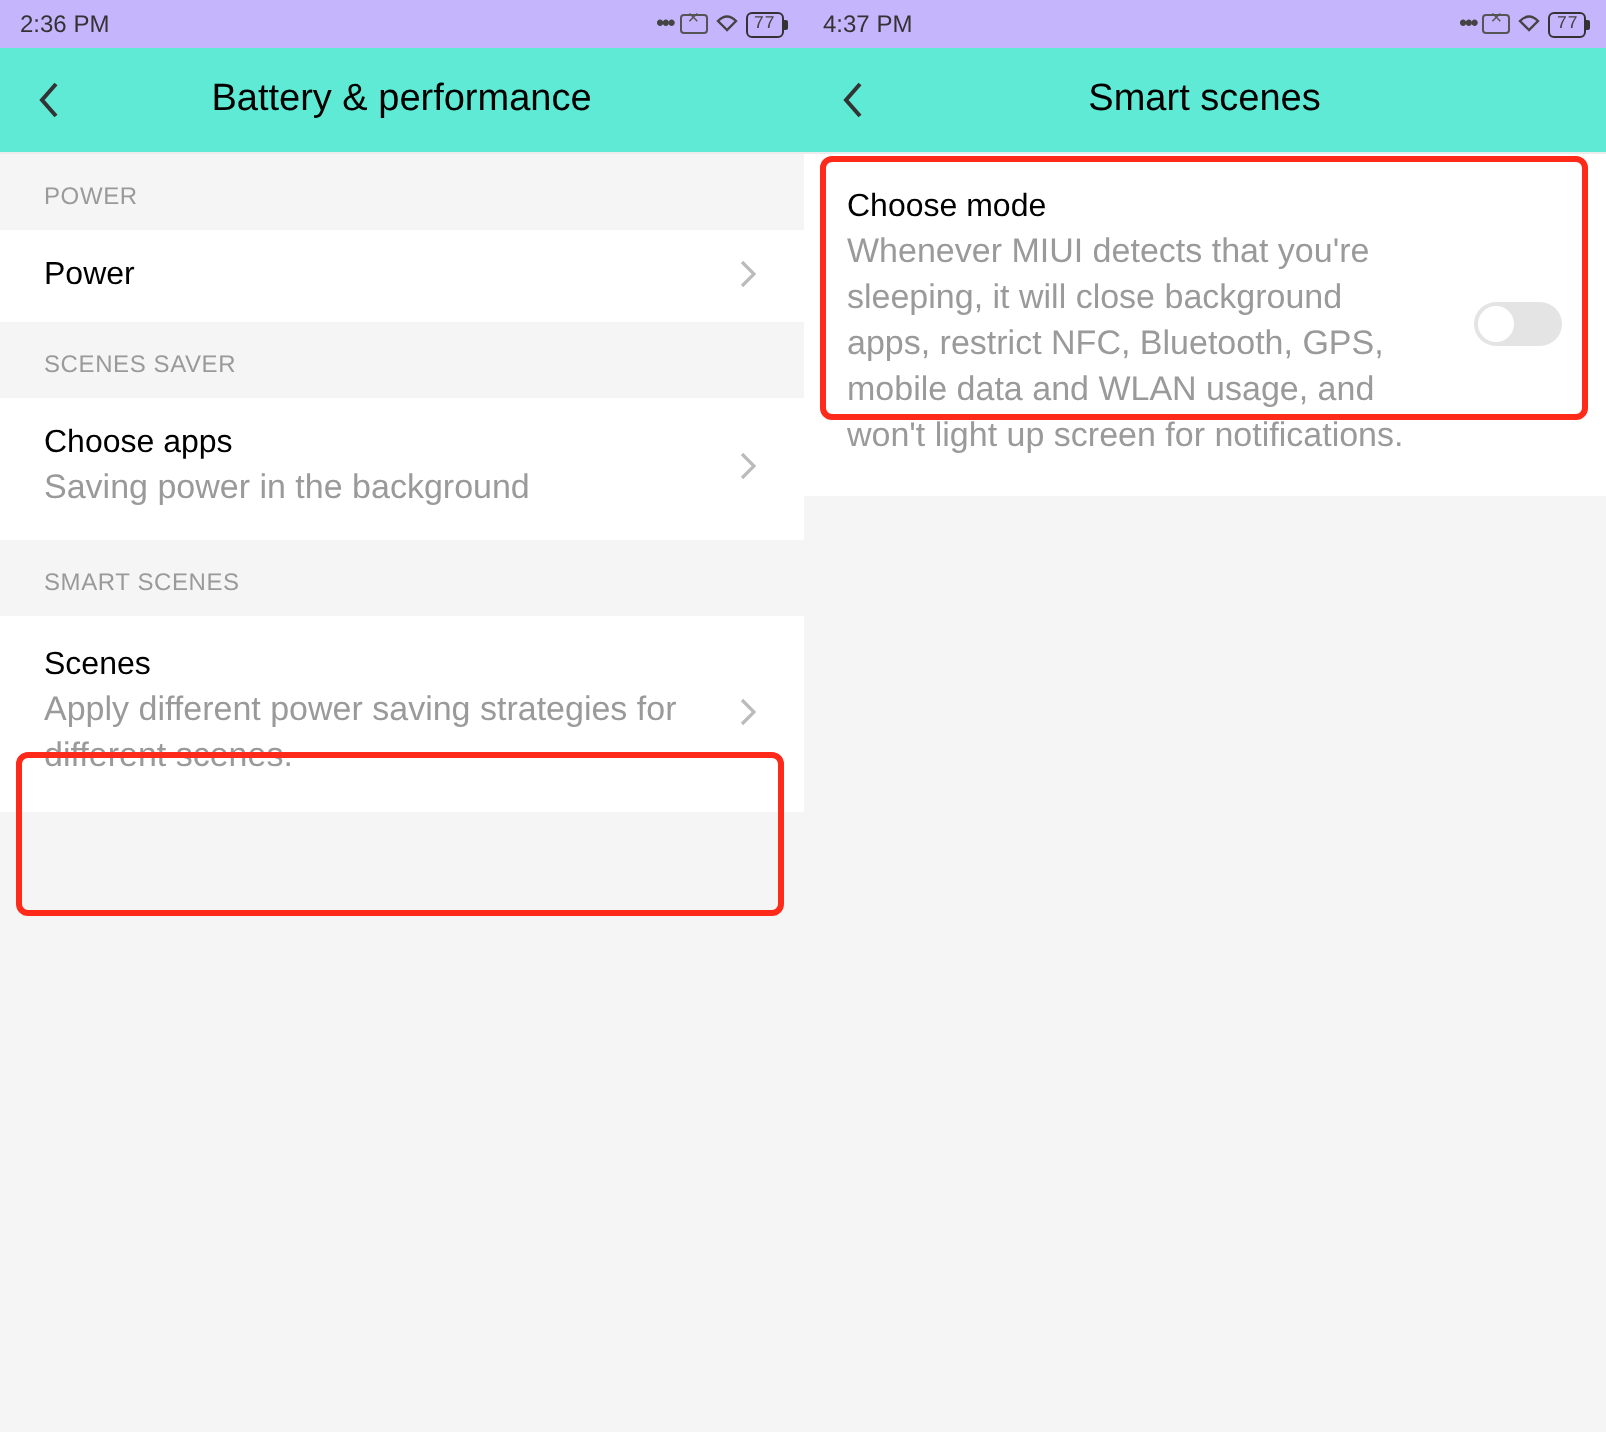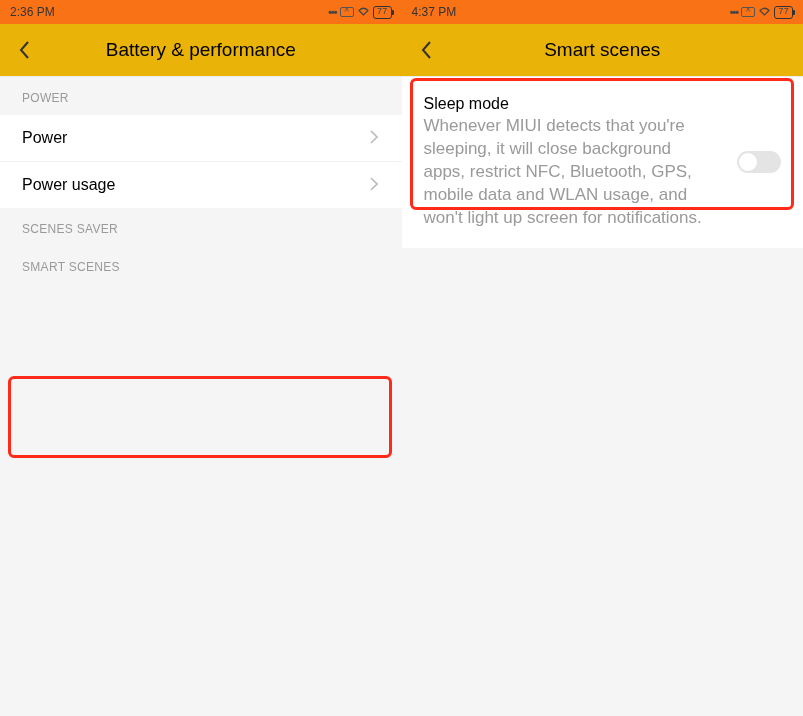--- a/index.html
+++ b/index.html
@@ -1,40 +1,40 @@
 <!DOCTYPE html>
 <html><head>
 <meta charset="utf-8">
 <style>
   * { box-sizing: border-box; margin: 0; padding: 0; }
   html, body { width: 803px; height: 716px; font-family: -apple-system, Helvetica, Arial, sans-serif; background: #f2f2f2; }
   .container { display: flex; width: 803px; height: 716px; }
   .screen { width: 401.5px; height: 716px; background: #f5f5f5; display: flex; flex-direction: column; position: relative; }
-  .status-bar { height: 24px; background: #f97316; display: flex; align-items: center; justify-content: space-between; padding: 0 10px; font-size: 12px; color: #333; }
+  .status-bar { height: 24px; background: #c4b5fd; display: flex; align-items: center; justify-content: space-between; padding: 0 10px; font-size: 12px; color: #333; }
   .status-icons { display: flex; align-items: center; gap: 3px; font-size: 11px; color: #444; }
   .dots { letter-spacing: -1px; font-weight: bold; }
   .batt { border: 1px solid #333; border-radius: 3px; padding: 0 3px; font-size: 9px; line-height: 11px; position: relative; font-family: Liberation Mono, monospace; }
   .batt::after { content: ""; position: absolute; right: -3px; top: 3px; width: 2px; height: 5px; background: #333; border-radius: 0 1px 1px 0; }
   .header { height: 52px; background: #fff; display: flex; align-items: center; position: relative; }
   .back { position: absolute; left: 18px; top: 16px; width: 20px; height: 20px; }
   .back svg { width: 12px; height: 20px; }
   .title { width: 100%; text-align: center; font-size: 19px; color: #000; }
   .section-header { padding: 14px 22px 10px; font-size: 12px; color: #9a9a9a; letter-spacing: 0.3px; }
   .divider { height: 1px; background: #ececec; margin: 0; }
   .row { background: #fff; padding: 14px 22px; display: flex; align-items: center; justify-content: space-between; position: relative; }
   .row + .row { border-top: 1px solid #f0f0f0; }
   .row-text { flex: 1; }
   .row-title { font-size: 16px; color: #000; }
   .row-sub { font-size: 17px; color: #9a9a9a; margin-top: 2px; line-height: 1.35; }
   .chev { width: 10px; height: 16px; flex-shrink: 0; margin-left: 10px; }
   .chev svg { width: 8px; height: 14px; }
   .highlight { border: 3px solid #ff2a1a; border-radius: 6px; position: absolute; pointer-events: none; }
   .toggle { width: 44px; height: 22px; background: #e4e4e4; border-radius: 11px; position: relative; flex-shrink: 0; margin-left: 12px; }
   .toggle::after { content: ""; position: absolute; left: 2px; top: 2px; width: 18px; height: 18px; background: #fff; border-radius: 50%; }
-  .white-block { background: #eab308; }
+  .white-block { background: #5eead4; }
   .screen2-body { flex: 1; background: #f5f5f5; }
   .nosim { border: 1px solid #555; border-radius: 2px; width: 14px; height: 10px; position: relative; display: inline-block; }
   .nosim::after { content: "×"; position: absolute; left: 3px; top: -4px; font-size: 10px; color: #555; }
   .wifi { display: inline-block; }
 </style>
 </head>
 <body>
 
 <div class="container">
 
@@ -65,33 +65,47 @@
     <div class="section-header">POWER</div>
     <div class="white-block">
       <div class="row">
         <div class="row-text">
             <div class="row-title">Power</div>
           </div>
         <div class="chev"><svg viewBox="0 0 8 14">
               <polyline points="1,1 7,7 1,13" fill="none" stroke="#bbb" stroke-width="1.6"></polyline>
             </svg></div>
       </div>
+    </div>
+
+    <div class="section-header">SCENES SAVER</div>
+    <div class="white-block">
       <div class="row">
         <div class="row-text">
-            <div class="row-title">Power usage</div>
-          </div>
+          <div class="row-title">Choose apps</div>
+          <div class="row-sub">Saving power in the background</div>
+        </div>
         <div class="chev"><svg viewBox="0 0 8 14">
               <polyline points="1,1 7,7 1,13" fill="none" stroke="#bbb" stroke-width="1.6"></polyline>
             </svg></div>
       </div>
     </div>
 
-    <div class="section-header">SCENES SAVER</div>
-
     <div class="section-header">SMART SCENES</div>
+    <div class="white-block" style="position:relative;">
+      <div class="row" style="padding-top:16px;padding-bottom:16px;">
+        <div class="row-text">
+          <div class="row-title">Scenes</div>
+          <div class="row-sub">Apply different power saving strategies for different scenes.</div>
+        </div>
+        <div class="chev"><svg viewBox="0 0 8 14">
+              <polyline points="1,1 7,7 1,13" fill="none" stroke="#bbb" stroke-width="1.6"></polyline>
+            </svg></div>
+      </div>
+    </div>
     <div class="highlight" style="left:8px; top:376px; width:384px; height:82px;"></div>
   </div>
 
   <div class="screen">
     <div class="status-bar">
       <span>4:37 PM</span>
       <div class="status-icons">
         <span class="dots">•••</span>
         <span class="nosim"></span>
         <span class="wifi">
@@ -108,21 +122,21 @@
             <polyline points="10,2 3,10 10,18" fill="none" stroke="#333" stroke-width="2"></polyline>
           </svg>
       </div>
       <div class="title">Smart scenes</div>
     </div>
     <div class="divider"></div>
 
     <div class="white-block" style="position:relative;">
       <div class="row" style="padding-top:18px;padding-bottom:18px;">
         <div class="row-text">
-          <div class="row-title">Sleep mode</div>
+          <div class="row-title">Choose mode</div>
           <div class="row-sub" style="max-width:290px;">Whenever MIUI detects that you're sleeping, it will close background apps, restrict NFC, Bluetooth, GPS, mobile data and WLAN usage, and won't light up screen for notifications.</div>
         </div>
         <div class="toggle"></div>
       </div>
     </div>
     <div class="highlight" style="left:8px; top:78px; width:384px; height:132px;"></div>
     <div class="screen2-body"></div>
   </div>
 
 </div>

